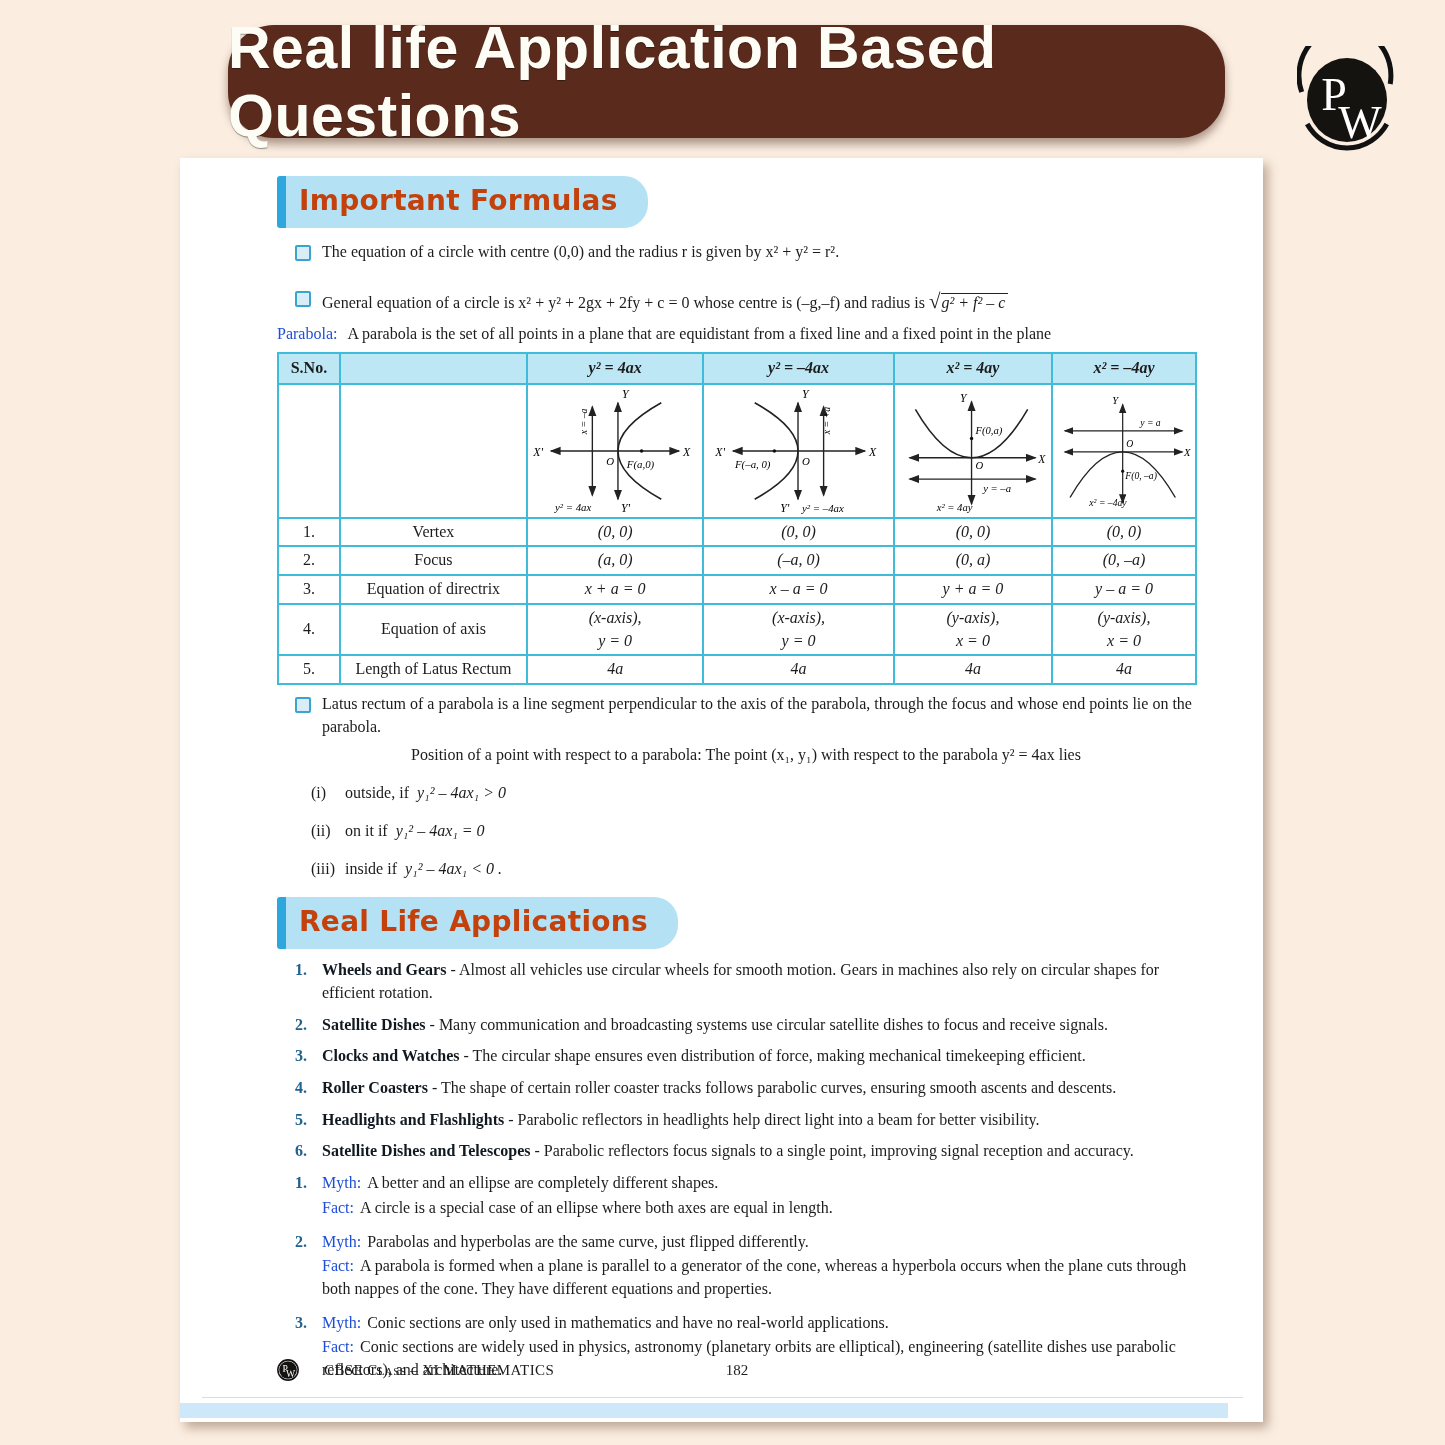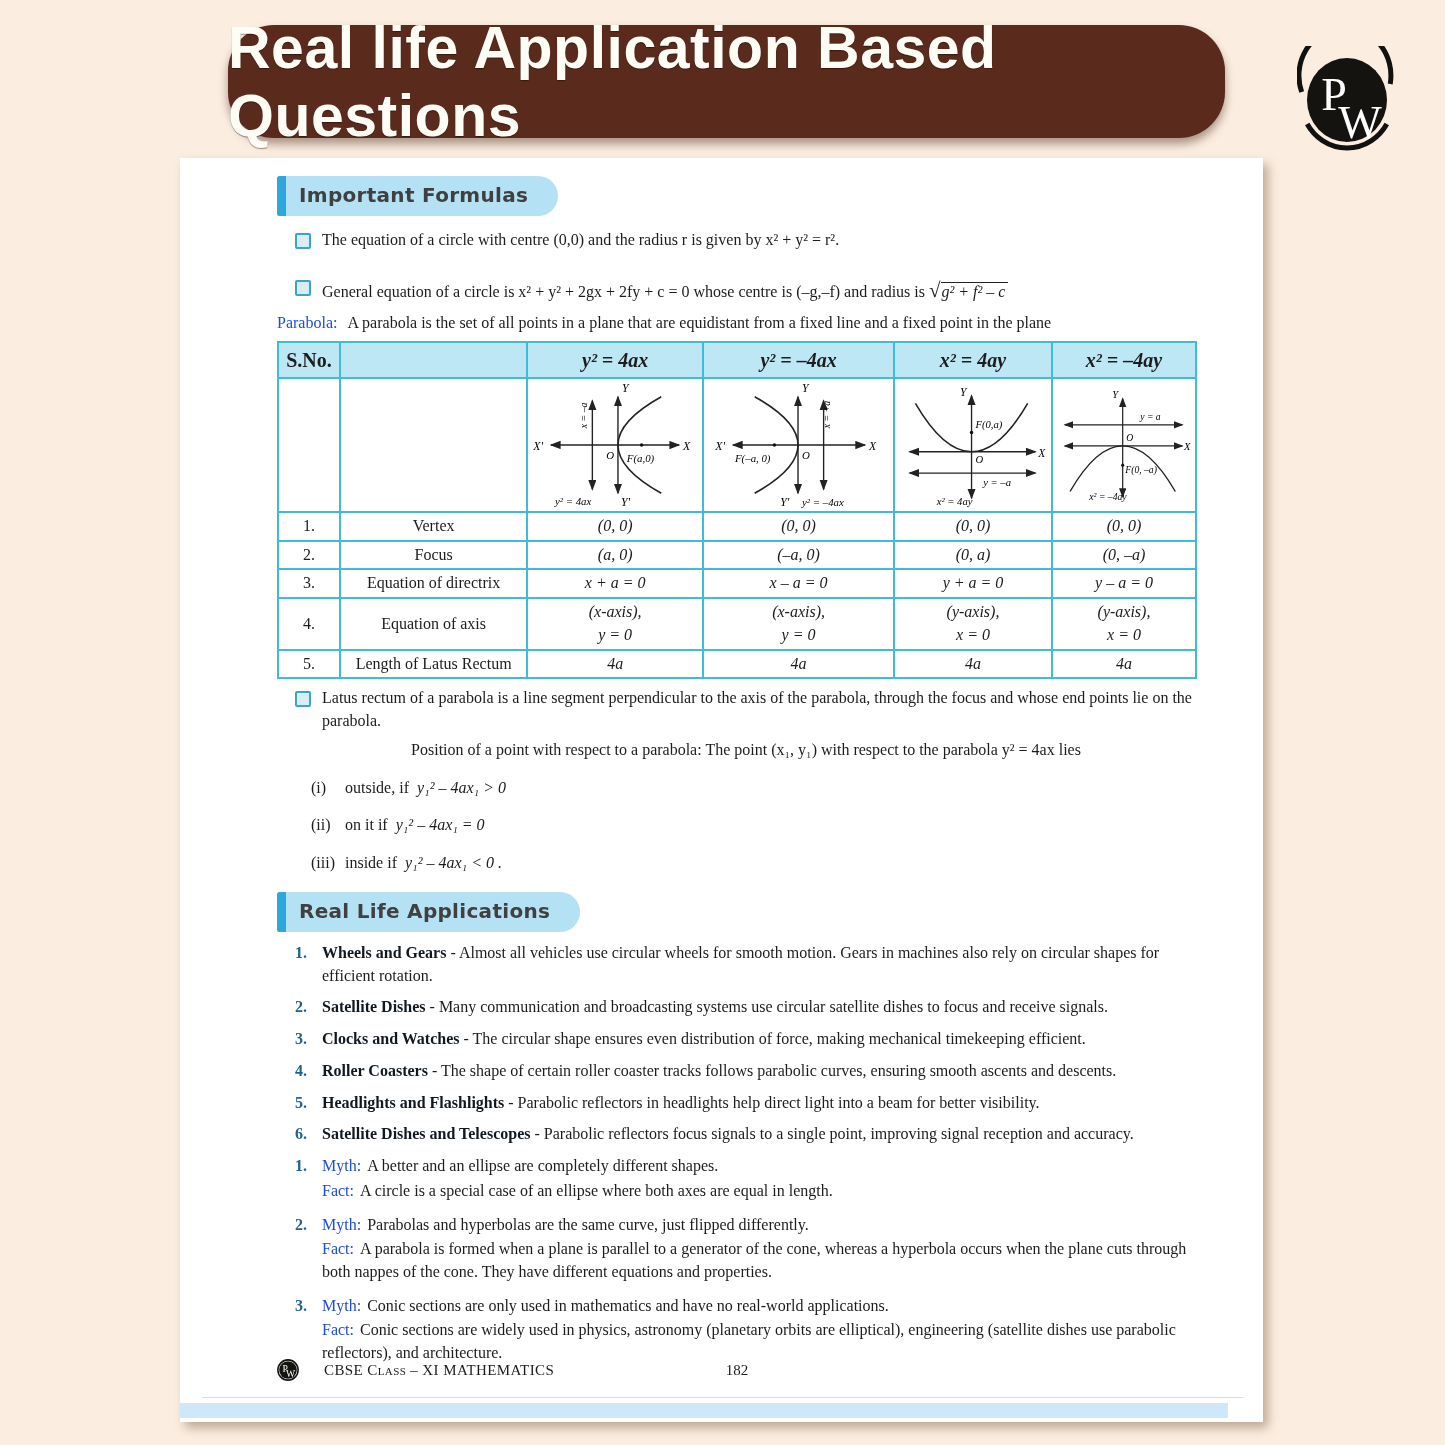--- a/index.html
+++ b/index.html
@@ -25,37 +25,37 @@
   
   .page{
     position:absolute;left:180px;top:158px;width:1083px;height:1264px;
     background:#fff;box-shadow:5px 6px 10px rgba(120,85,60,.45);
   }
   .content{position:absolute;left:97px;top:16px;right:66px;font-size:16px;line-height:1.42;}
   
   .pill{
     display:inline-block;background:#b5e1f5;border-left:9px solid #2ea7de;
     border-radius:3px 24px 24px 3px;padding:5px 30px 7px 13px;
-    font-family:"DejaVu Sans", sans-serif;font-weight:700;font-size:20px;color:#404040;
+    font-family:"DejaVu Sans", sans-serif;font-weight:700;font-size:28px;color:#c2410c;
     margin:2px 0 10px 0;letter-spacing:.3px;
   }
   
   .bullet{display:flex;margin:3px 0 3px 18px;}
   .chk{flex:0 0 12px;width:12px;height:12px;border:2px solid #3aa4cd;background:#d9edf9;
        border-radius:2px;margin:4px 11px 0 0;}
   .b-text{flex:1;}
   .sqrt-wrap{white-space:nowrap;}
   .sqrt-sign{font-size:21px;}
   .rad{border-top:1.6px solid #222;padding:0 3px 0 1px;font-style:italic;}
   .para-line{margin:4px 0 6px 0;}
   .teal{color:#1d4ed8;font-weight:normal;}
   
   table.ptable{border-collapse:collapse;width:100%;margin:2px 0 8px 0;}
   .ptable th,.ptable td{border:2px solid #3fbcd9;text-align:center;padding:2px 3px;}
-  .ptable thead th{background:#bee7f5;font-size:20px;padding:3px 2px;}
+  .ptable thead th{background:#bee7f5;font-size:16px;padding:3px 2px;}
   .eq{font-style:italic;font-weight:bold;}
   .cell-i{font-style:italic;}
   .lbl{text-align:left;padding-left:9px;}
   .diag-cell{padding:2px 0;height:128px;}
   .diag-cell svg{display:block;margin:0 auto;}
   .svg-t{font-family:"Liberation Serif", serif;font-style:italic;}
   
   .pos-line{margin:6px 0 10px 18px;text-align:center;}
   .case{margin:15px 0 15px 34px;display:flex;align-items:baseline;}
   .case-n{min-width:34px;}

